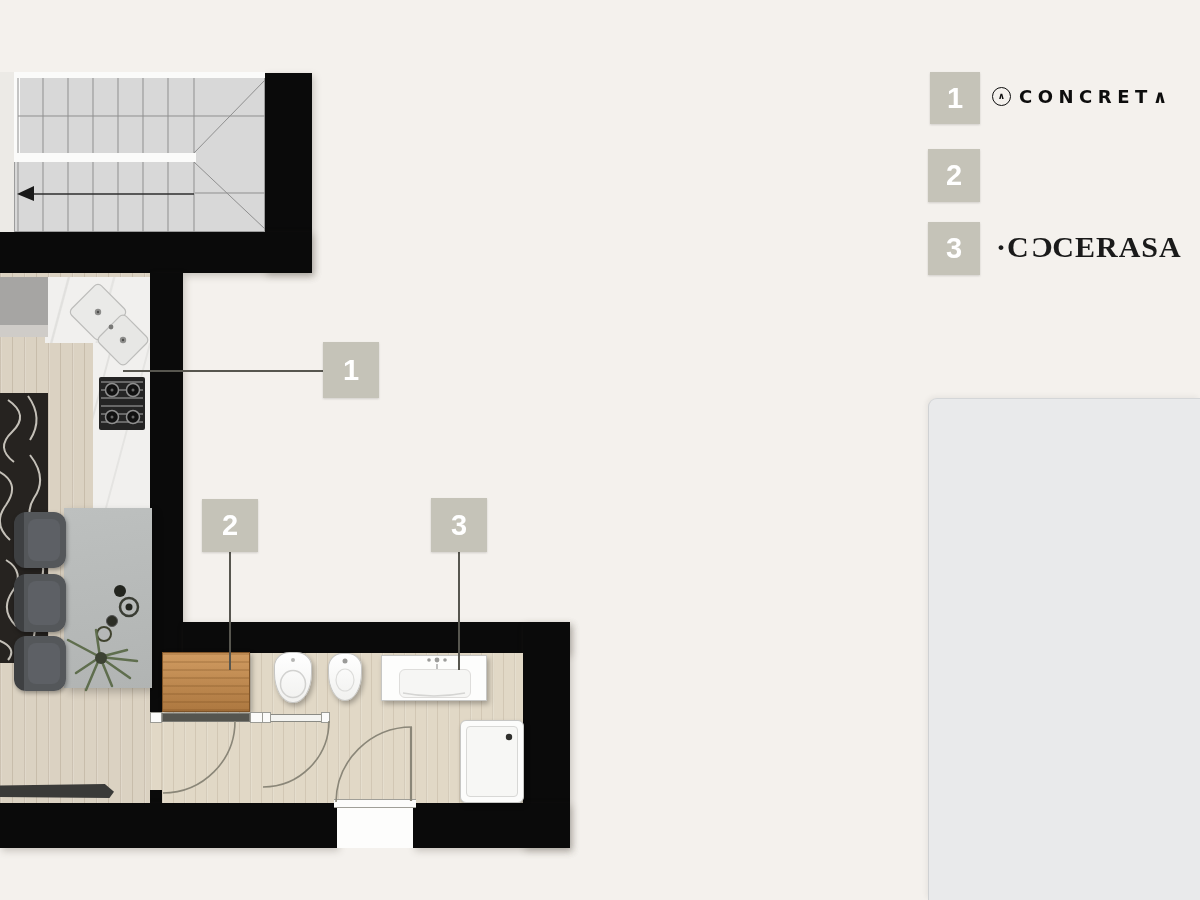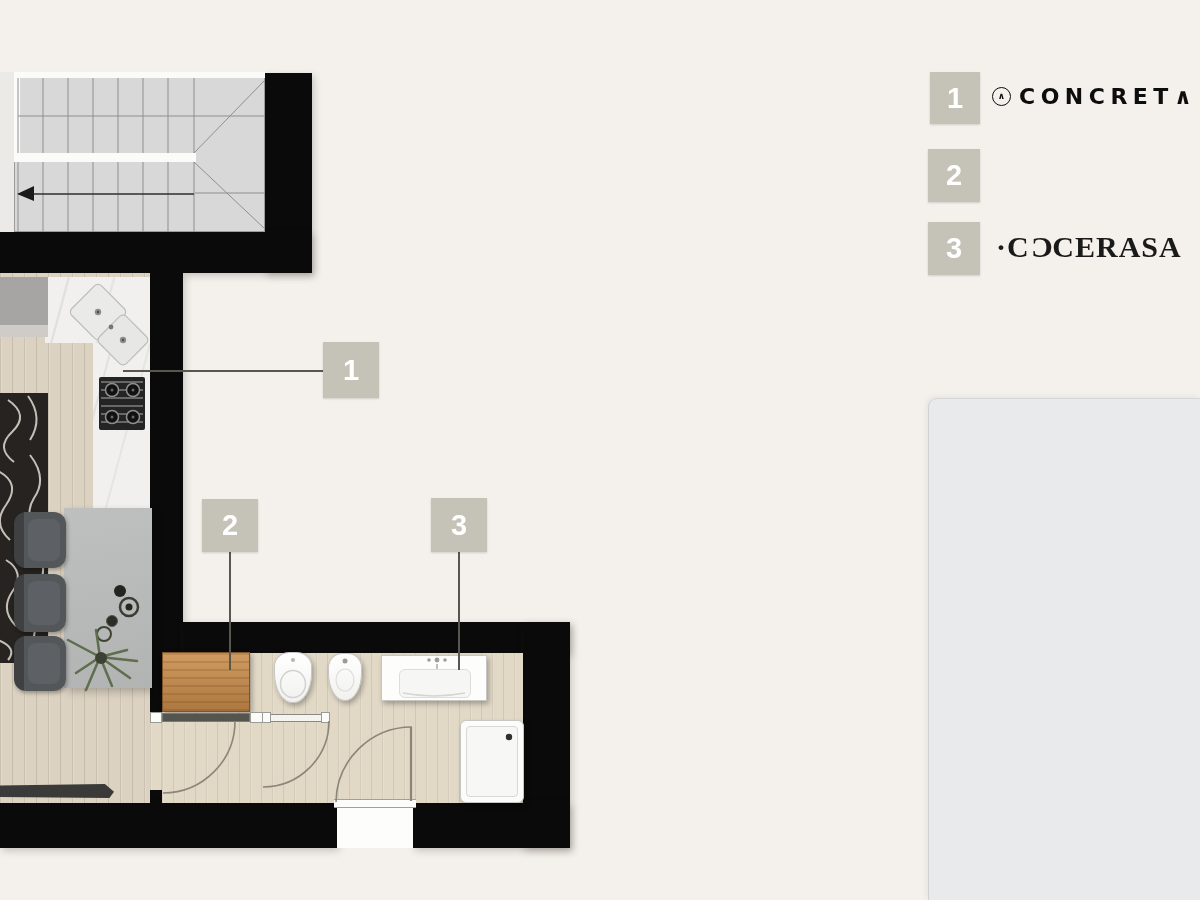--- a/index.html
+++ b/index.html
@@ -54,21 +54,21 @@
   .overlay{position:absolute;left:0;top:0;z-index:40;pointer-events:none;}
   .rug-svg{position:absolute;z-index:11;}
 
   
   .badge{position:absolute;background:var(--badge,#c5c3b8);color:#fff;display:flex;align-items:center;justify-content:center;
          font-weight:bold;font-size:29px;z-index:50;box-shadow:0 1px 2px rgba(0,0,0,.15);}
   .legend-row{position:absolute;display:flex;align-items:center;z-index:50;}
   .brand1{display:flex;align-items:center;gap:8px;font-family:"DejaVu Sans",sans-serif;}
   .brand1 .ring{width:17px;height:17px;border:1.8px solid #0d0d0d;border-radius:50%;display:flex;
                 align-items:center;justify-content:center;font-size:9px;font-weight:bold;color:#0d0d0d;}
-  .brand1 .txt{font-size:22px;font-weight:bold;letter-spacing:5.5px;color:#0d0d0d;}
+  .brand1 .txt{font-size:18px;font-weight:bold;letter-spacing:5.5px;color:#0d0d0d;}
   .brand2-txt{font-family:"DejaVu Sans",sans-serif;font-size:40px;font-weight:bold;color:#151515;letter-spacing:0;}
   .brand3{font-family:"Liberation Serif",serif;font-size:30px;font-weight:600;color:#1a1a1a;letter-spacing:1px;}
   .mirror{display:inline-block;transform:scaleX(-1);}
 
   .panel{position:absolute;background:var(--panel,#e9eaeb);border-top-left-radius:9px;
          border-left:1px solid #cfd1d3;border-top:1px solid #d4d6d8;box-sizing:border-box;
          box-shadow:-2px -2px 5px rgba(0,0,0,.05);z-index:45;}
 </style>
 </head>
 <body>

